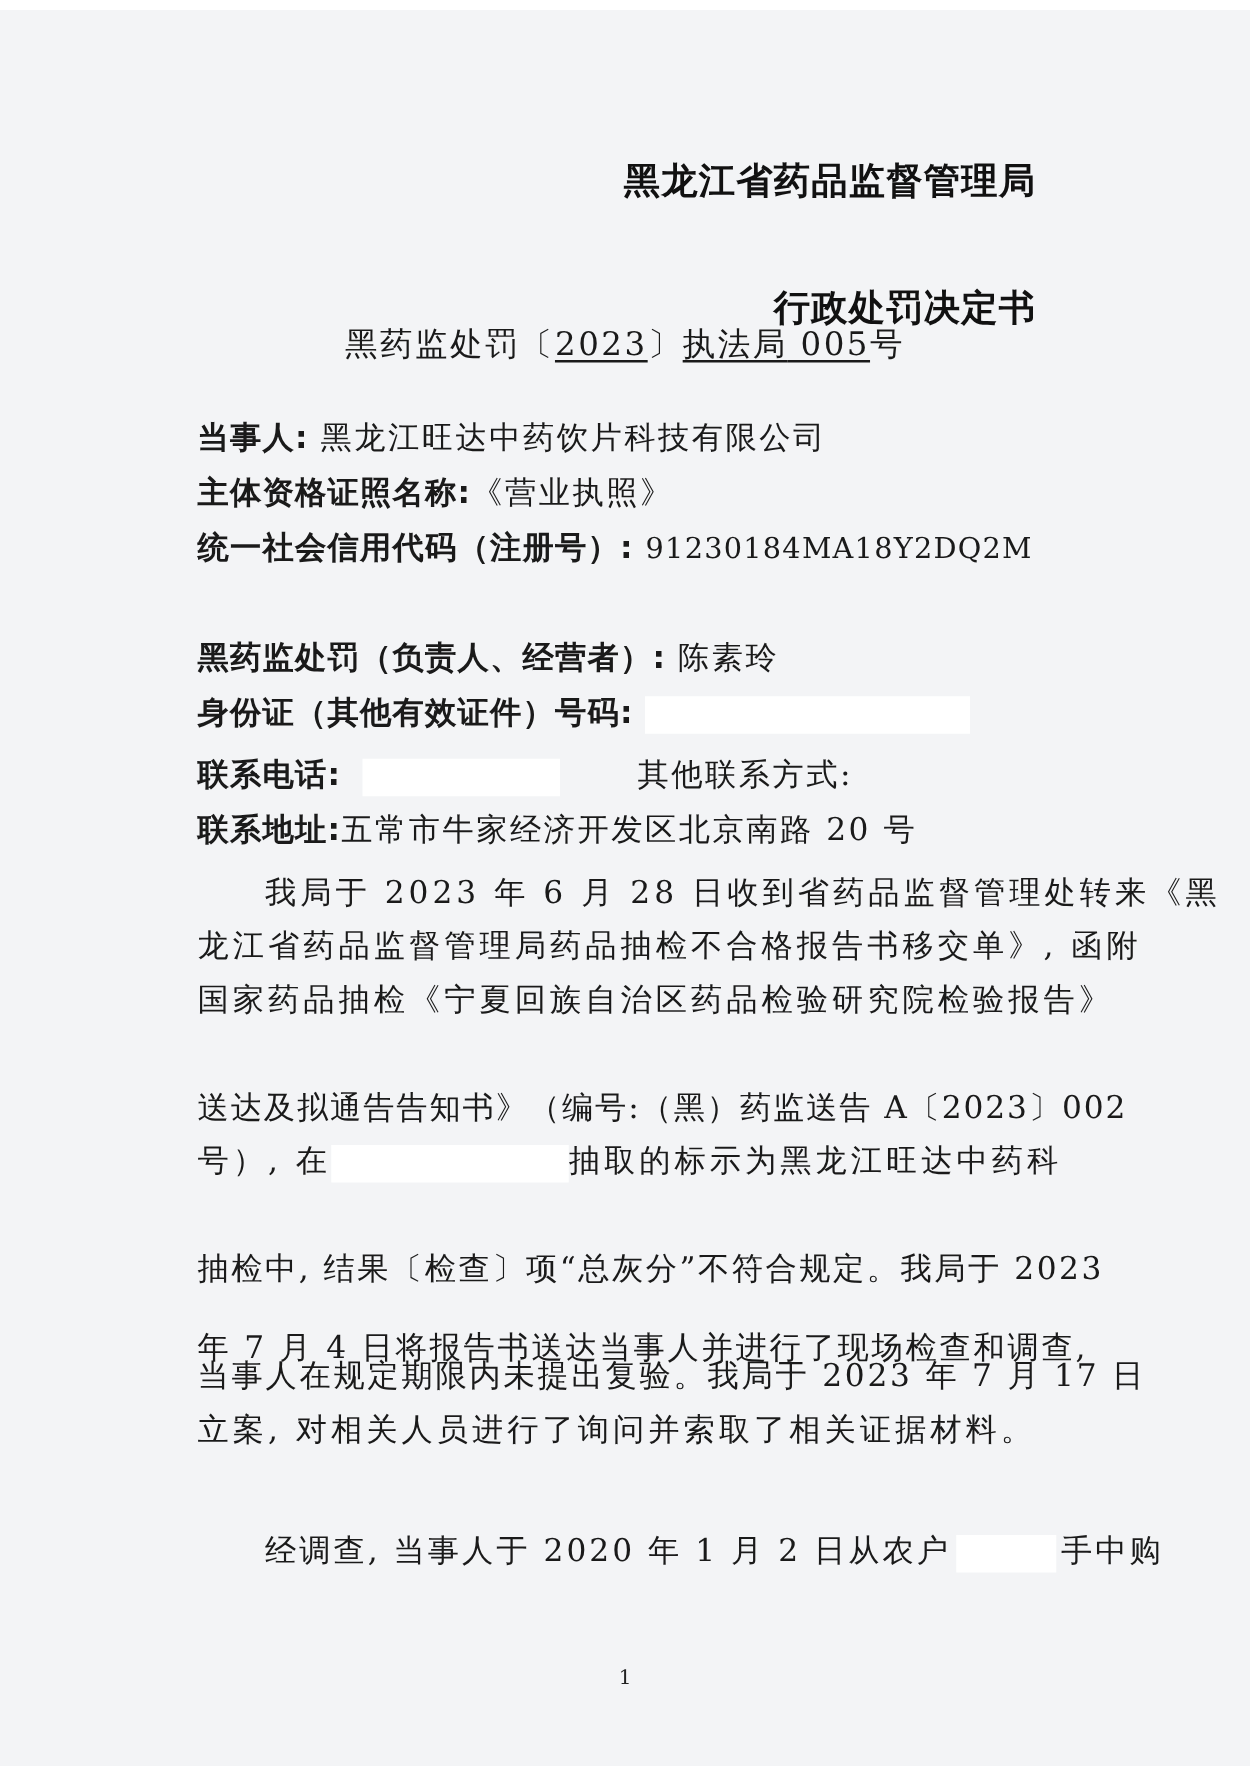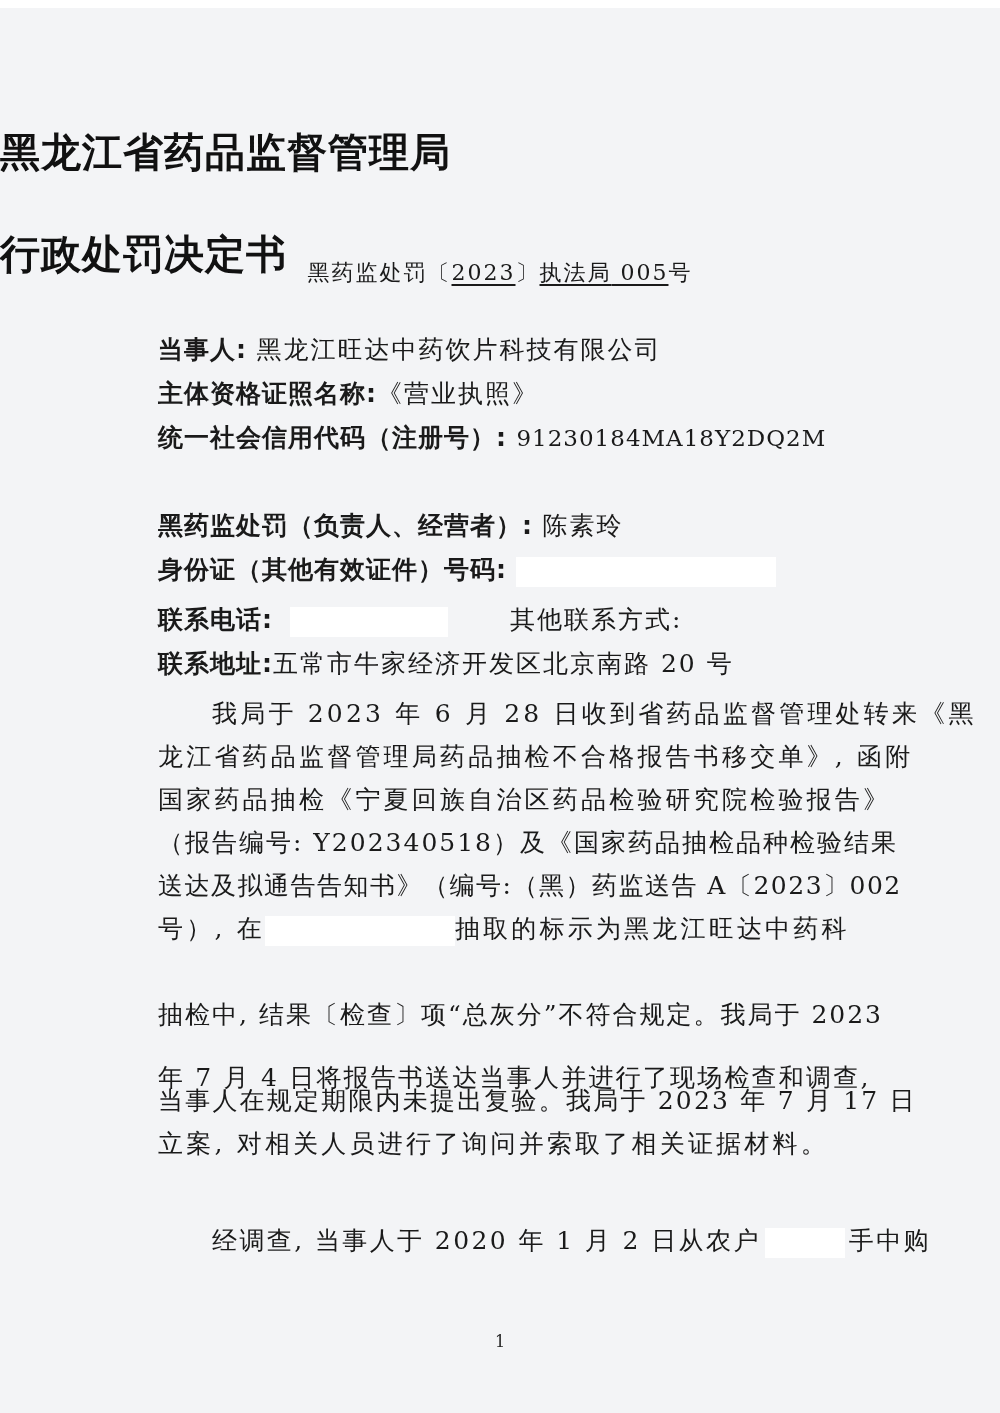--- a/index.html
+++ b/index.html
@@ -22,36 +22,36 @@
       background: #ffffff;
     }
     .page {
       position: absolute;
       left: 0; top: 0;
       width: 1000px; height: 1413px;
     }
     .title {
       position: absolute;
       left: 0; width: 829px;
-      text-align: left;
+      text-align: right;
       font-family: "DejaVu Sans", sans-serif;
       font-weight: bold;
-      font-size: 40px;
+      font-size: 29px;
       letter-spacing: 1px;
       color: #111;
       white-space: nowrap;
     }
     .title.t1 { top: 125px; }
     .title.t2 { top: 184px; margin-top: 43px; }
     .docno {
       position: absolute;
       left: 0; width: 1000px;
       top: 258px;
       text-align: center;
-      font-size: 22px;
+      font-size: 26px;
       letter-spacing: 2px;
       white-space: nowrap;
     }
     .docno .u {
       text-decoration: underline;
       text-underline-offset: 4px;
     }
     .line {
       position: absolute;
       left: 158px;
@@ -133,21 +133,20 @@
     <span class="redact" style="width:260px;"></span>
   </div>
 
   <div class="line" style="top:647px;">
     <span class="label">联系地址:</span><span class="value">五常市牛家经济开发区北京南路 20 号</span>
   </div>
 
   <div class="line indent para-line" style="top:697px;">我局于 2023 年 6 月 28 日收到省药品监督管理处转来《黑</div>
   <div class="line para-line" style="top:740px;">龙江省药品监督管理局药品抽检不合格报告书移交单》, 函附</div>
   <div class="line para-line" style="top:783px;">国家药品抽检《宁夏回族自治区药品检验研究院检验报告》</div>
-  <div class="line para-line" style="top:826px;letter-spacing:2px;">（报告编号: Y202340518）及《国家药品抽检品种检验结果</div>
   <div class="line para-line" style="top:869px;letter-spacing:1.5px;">送达及拟通告告知书》（编号:（黑）药监送告 A〔2023〕002</div>
   <div class="line para-line" style="top:912px;">
     <span>号）, 在</span><span class="redact" style="width:190px;"></span><span>抽取的标示为黑龙江旺达中药科</span>
   </div>
   <div class="line para-line" style="top:998px;letter-spacing:2px;">抽检中, 结果〔检查〕项“总灰分”不符合规定。我局于 2023</div>
   <div class="line para-line" style="top:1041px;letter-spacing:2.2px;margin-top:20px;">年 7 月 4 日将报告书送达当事人并进行了现场检查和调查,</div>
   <div class="line para-line" style="top:1084px;letter-spacing:2.2px;">当事人在规定期限内未提出复验。我局于 2023 年 7 月 17 日</div>
   <div class="line para-line" style="top:1127px;">立案, 对相关人员进行了询问并索取了相关证据材料。</div>
 
 

